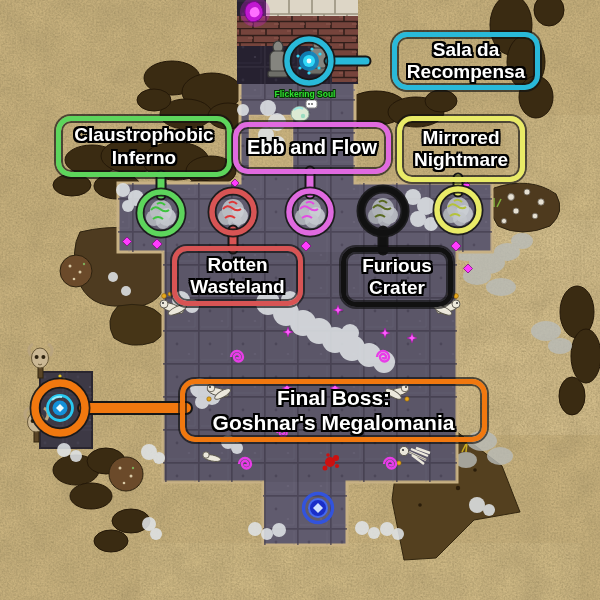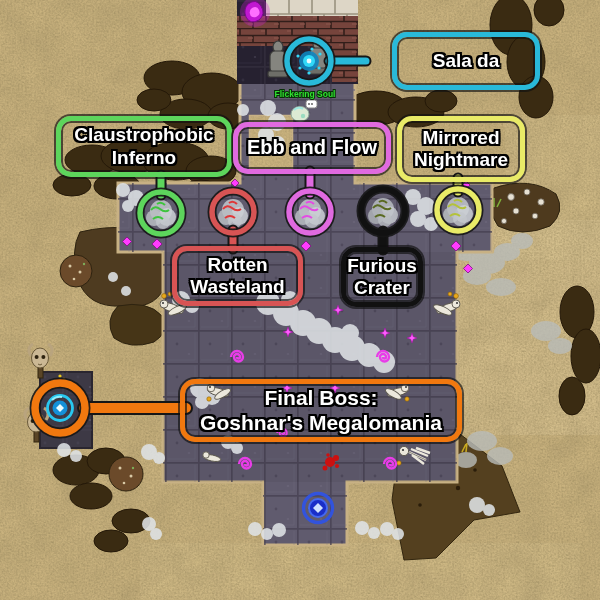--- a/index.html
+++ b/index.html
@@ -470,20 +470,21 @@
     <circle cx="383" cy="211" r="22" stroke-width="5.5" stroke="#111111"></circle>
     <circle cx="458" cy="210" r="21" stroke="#161616" stroke-width="9" opacity=".9"></circle>
     <circle cx="458" cy="210" r="21" stroke-width="5.5" stroke="#e9eb67"></circle>
     <circle cx="60" cy="408" r="25" stroke="#161616" stroke-width="11" opacity=".9"></circle>
     <circle cx="60" cy="408" r="25" stroke-width="7.5" stroke="#f1780f"></circle>
   </g>
 </svg>
 
 <div class="label" style="left: 360px; top: 32px; width: 148px; height: 58px; border-color: rgb(41, 185, 217); margin-left: 32px;">
   <span>Sala da</span>
+  <span>Recompensa</span>
 </div>
 
 <div class="label" style="left: 56px; top: 116px; width: 176px; height: 61px; border-color: rgb(93, 213, 92); align-items: center;">
   <span>Claustrophobic</span>
   <span>Inferno</span>
 </div>
 
 <div class="label" style="left: 233px; top: 122px; width: 158px; height: 52px; font-size: 20px; border-color: rgb(224, 106, 224);">
   <span>Ebb and Flow</span>
 </div>
@@ -491,23 +492,23 @@
 <div class="label" style="left: 397px; top: 116px; width: 128px; height: 66px; border-color: rgb(233, 235, 103);">
   <span>Mirrored</span>
   <span>Nightmare</span>
 </div>
 
 <div class="label" style="left: 172px; top: 246px; width: 131px; height: 60px; border-color: rgb(216, 84, 84); align-items: center;">
   <span>Rotten</span>
   <span>Wasteland</span>
 </div>
 
-<div class="label" style="left: 341px; top: 247px; width: 82px; height: 60px; border-color: rgb(17, 17, 17);">
+<div class="label" style="left: 341px; top: 247px; width: 112px; height: 60px; border-color: rgb(17, 17, 17);">
   <span>Furious</span>
   <span>Crater</span>
 </div>
 
-<div class="label big" style="left: 180px; top: 379px; width: 282px; height: 63px; border-color: rgb(241, 120, 15);">
+<div class="label big" style="left: 180px; top: 379px; width: 307px; height: 63px; border-color: rgb(241, 120, 15);">
   <span>Final Boss:</span>
   <span>Goshnar's Megalomania</span>
 </div>
 
 </div>
 
 </body></html>

